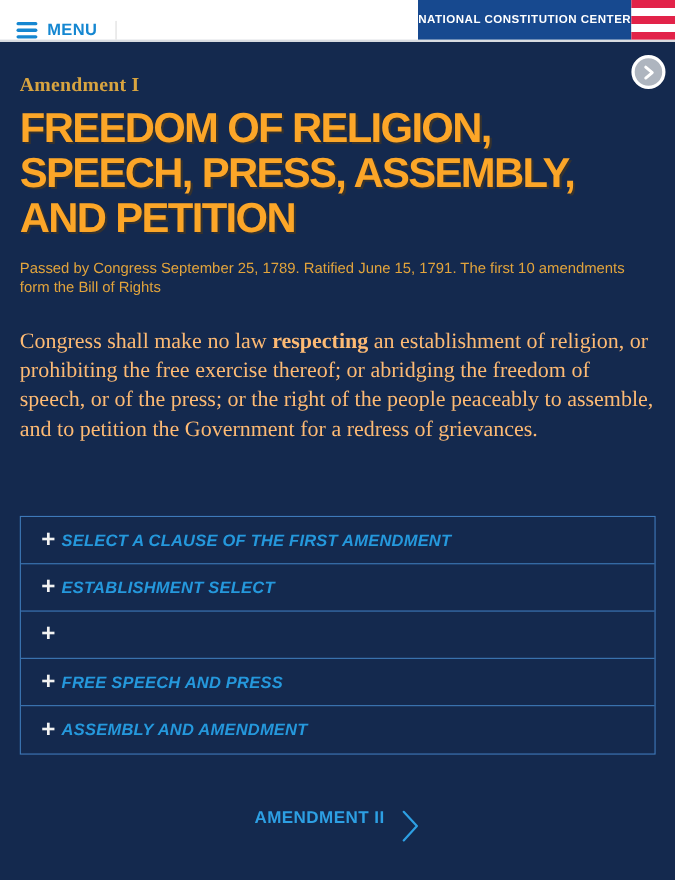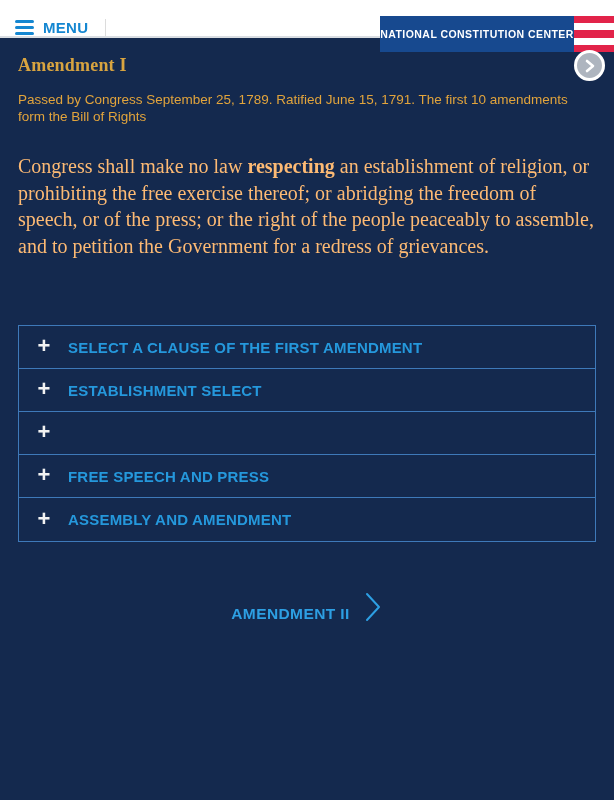--- a/index.html
+++ b/index.html
@@ -33,21 +33,21 @@
   .hamburger { display: flex; flex-direction: column; gap: 3px; width: 19px; }
   .hamburger span { height: 3.2px; background: #1587D1; border-radius: 2px; }
   .menu-label {
     color: #1587D1;
     font-weight: 700;
     font-size: 15px;
     letter-spacing: 0.3px;
   }
   .logo {
     position: absolute;
-    right: 0; top: 16px;
+    right: 0; top: 0;
     height: 36px;
     display: flex;
   }
   .logo-box {
     width: 194px;
     height: 100%;
     background: #17498F;
     color: #FFFFFF;
     font-size: 10.5px;
     font-weight: 700;
@@ -61,21 +61,21 @@
     width: 40px;
     height: 100%;
     background: linear-gradient(
       to bottom,
       #E22349 0 20%, #FFFFFF 20% 40%,
       #E22349 40% 60%, #FFFFFF 60% 80%,
       #E22349 80% 100%);
   }
 
   
-  .content { padding: 0 18px; position: relative; }
+  .content { padding: 12px 18px; position: relative; }
   .next-circle {
     position: absolute;
     top: 12px; right: 9px;
     width: 31px; height: 31px;
     border-radius: 50%;
     background: #AEB5BF;
     border: 3px solid #FFFFFF;
     display: flex;
     align-items: center;
     justify-content: center;
@@ -137,32 +137,33 @@
   .plus-icon {
     width: 22px;
     color: #F2F2F2;
     font-size: 22px;
     font-weight: 700;
     line-height: 1;
     text-align: center;
     padding-bottom: 2px;
   }
   .acc-label {
-    margin-left: 13px;
+    margin-left: 1px;
     color: #2598DC;
     font-weight: 700;
     font-size: 15px;
     letter-spacing: 0.2px;
+    font-style: italic;
   }
 
   
   .footer-nav {
     margin-top: 49px;
     display: flex;
-    align-items: flex-end;
+    align-items: flex-start;
     justify-content: center;
     gap: 13px;
     cursor: pointer;
     background: transparent;
     border: none;
     width: 100%;
   }
   .next-amendment-label {
     color: #2D9FE3;
     font-weight: 700;
@@ -191,20 +192,25 @@
 <main class="content">
 
   <button class="next-circle">
     <svg width="12" height="14" viewBox="0 0 12 14">
       <polyline points="3,2 9,7 3,12" fill="none" stroke="#FFFFFF" stroke-width="2.6" stroke-linecap="round" stroke-linejoin="round"></polyline>
     </svg>
   </button>
 
   <div class="eyebrow">Amendment I</div>
 
+  <h1 class="page-title">
+    <span>FREEDOM OF RELIGION,</span>
+    <span>SPEECH, PRESS, ASSEMBLY,</span>
+    <span>AND PETITION</span>
+  </h1>
 
   <p class="subtitle">Passed by Congress September 25, 1789. Ratified June 15, 1791. The first 10 amendments form the Bill of Rights</p>
 
   <p class="amendment-text"><span>Congress shall make no law </span><b>respecting</b><span> an establishment of religion, or prohibiting the free exercise thereof; or abridging the freedom of speech, or of the press; or the right of the people peaceably to assemble, and to petition the Government for a redress of grievances.</span></p>
 
   <div class="accordion">
     <button class="acc-row">
       <span class="plus-icon">+</span>
       <span class="acc-label">SELECT A CLAUSE OF THE FIRST AMENDMENT</span>
     </button>

